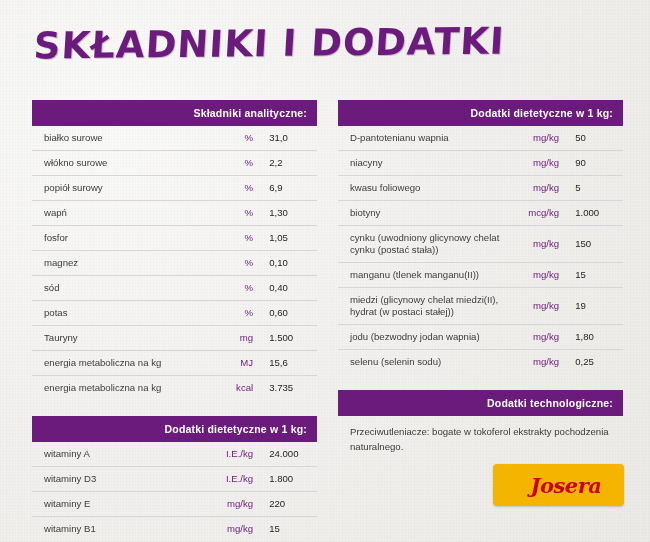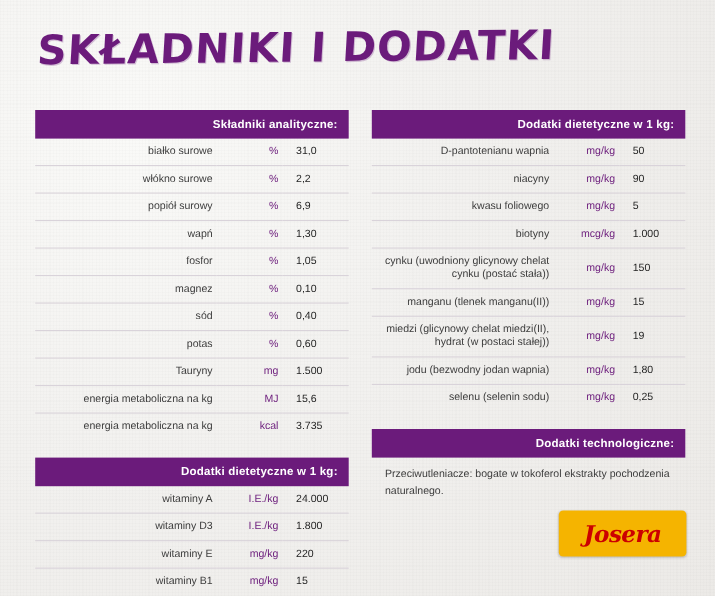--- a/index.html
+++ b/index.html
@@ -75,21 +75,21 @@
     border-bottom: 1px solid #d9d3da;
   }
   table.rows tr:last-child { border-bottom: none; }
 
   table.rows td {
     font-size: 9.6px;
     padding: 6px 4px 6px 12px;
     vertical-align: middle;
     line-height: 1.25;
   }
-  td.name { color: #3c3c3c; width: 58%; text-align: right; }
+  td.name { color: #3c3c3c; width: 58%; }
   td.unit {
     color: #6b1b7b;
     text-align: right;
     width: 21%;
     padding-right: 8px;
     white-space: nowrap;
   }
   td.val {
     color: #1f1f1f;
     width: 21%;
@@ -110,20 +110,21 @@
     right: 26px;
     bottom: 36px;
     width: 116px;
     height: 42px;
     background: #f5b400;
     border-radius: 4px;
     box-shadow: 0 1px 2px rgba(0,0,0,0.18);
     display: flex;
     align-items: center;
     justify-content: center;
+    padding-left: 15px;
   }
   .logo-text {
     color: #cc0000;
     font-size: 21px;
     font-weight: bold;
     font-style: italic;
     letter-spacing: -0.5px;
     font-family: "DejaVu Serif", serif;
   }
 </style>

